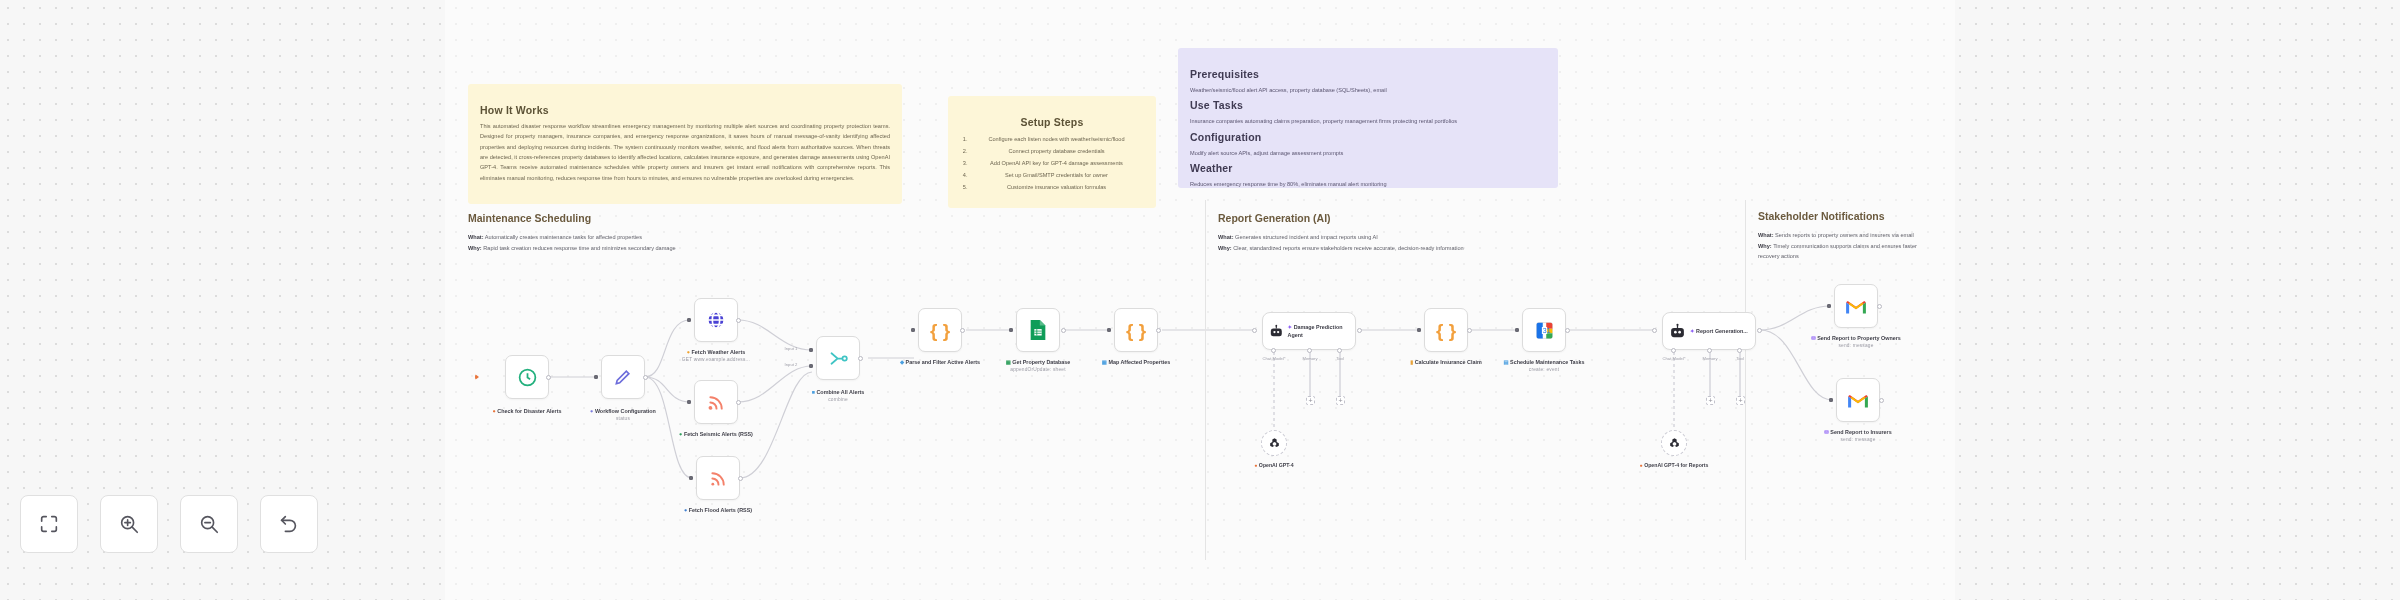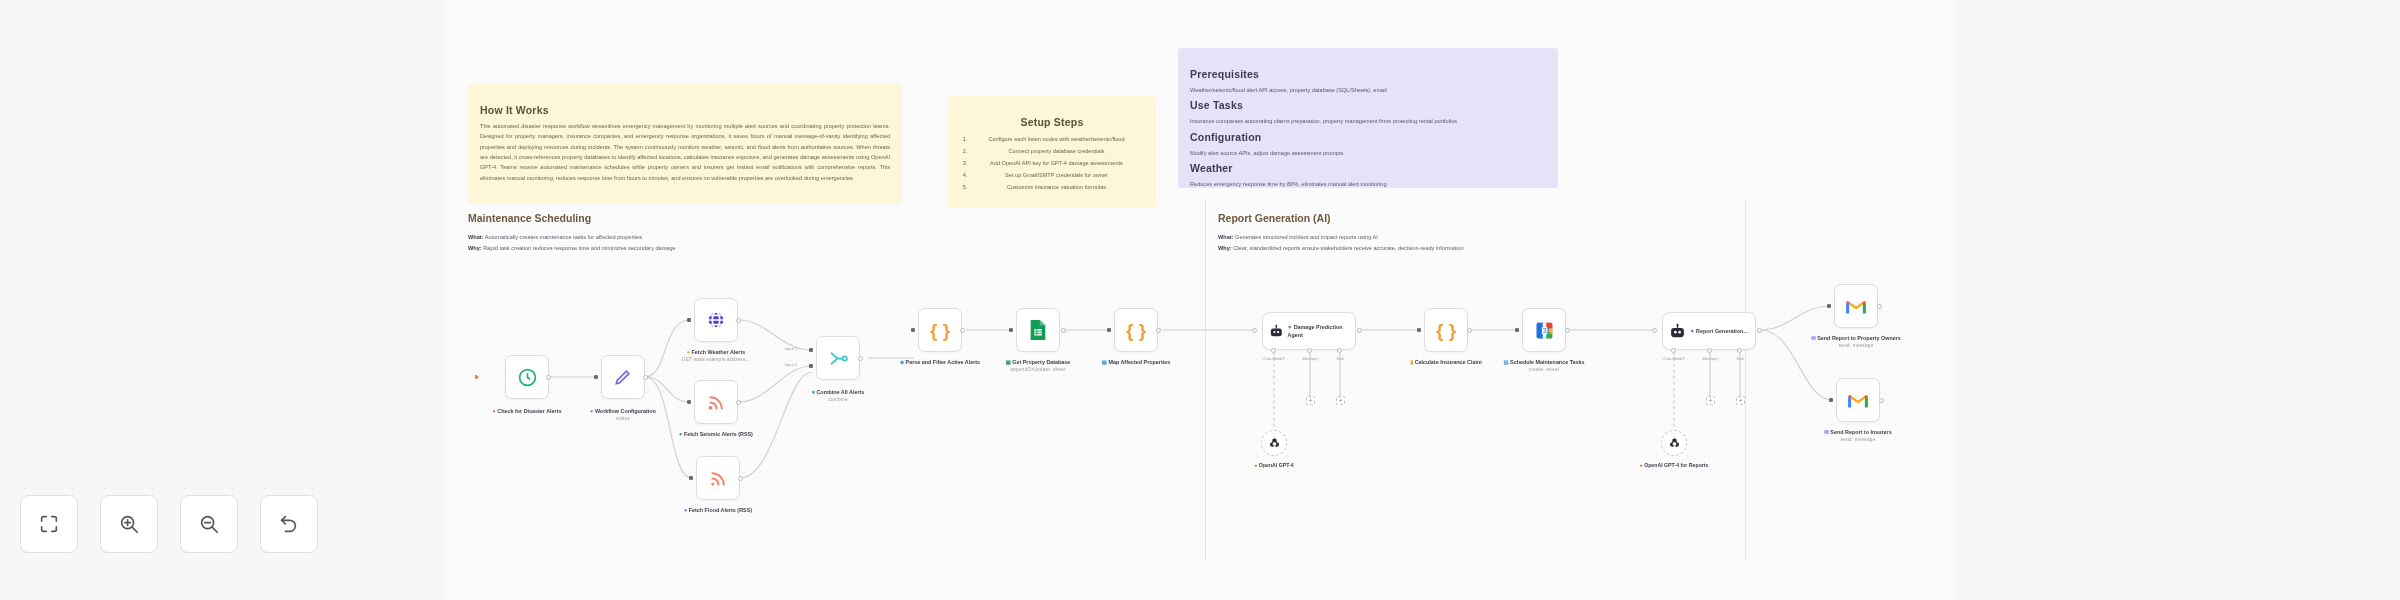--- a/index.html
+++ b/index.html
@@ -219,20 +219,25 @@
 
   <div class="group" id="grp-maint">
     <h4>Maintenance Scheduling</h4>
     <p class="ww"><b>What:</b> <span>Automatically creates maintenance tasks for affected properties</span></p>
     <p class="ww"><b>Why:</b> <span>Rapid task creation reduces response time and minimizes secondary damage</span></p>
   </div>
   <div class="group" id="grp-report">
     <h4>Report Generation (AI)</h4>
     <p class="ww"><b>What:</b> <span>Generates structured incident and impact reports using AI</span></p>
     <p class="ww"><b>Why:</b> <span>Clear, standardized reports ensure stakeholders receive accurate, decision-ready information</span></p>
+  </div>
+  <div class="group" id="grp-stake">
+    <h4>Stakeholder Notifications</h4>
+    <p class="ww"><b>What:</b> <span>Sends reports to property owners and insurers via email</span></p>
+    <p class="ww"><b>Why:</b> <span>Timely communication supports claims and ensures faster recovery actions</span></p>
   </div>
   <div class="group-div" style="left:1205px;"></div>
   <div class="group-div" style="left:1745px;"></div>
 
   <div class="pip tri" style="left:475px; top:374px;"></div>
   <div class="node trigger" style="left:505px; top:355px;">
     <svg width="21" height="21" viewBox="0 0 24 24" fill="none" stroke="#22b07d" stroke-width="2">
       <circle cx="12" cy="12" r="9"></circle>
         <path d="M12 7v5l3 2"></path>
     </svg>

